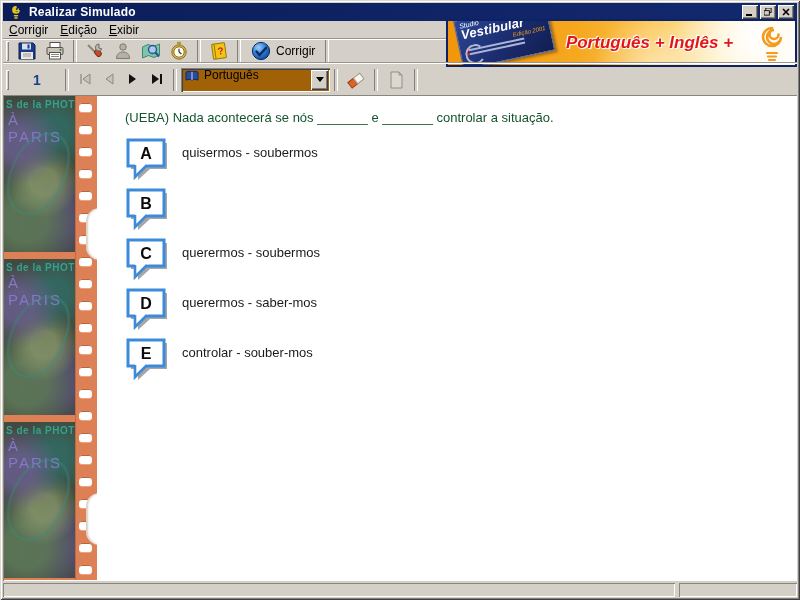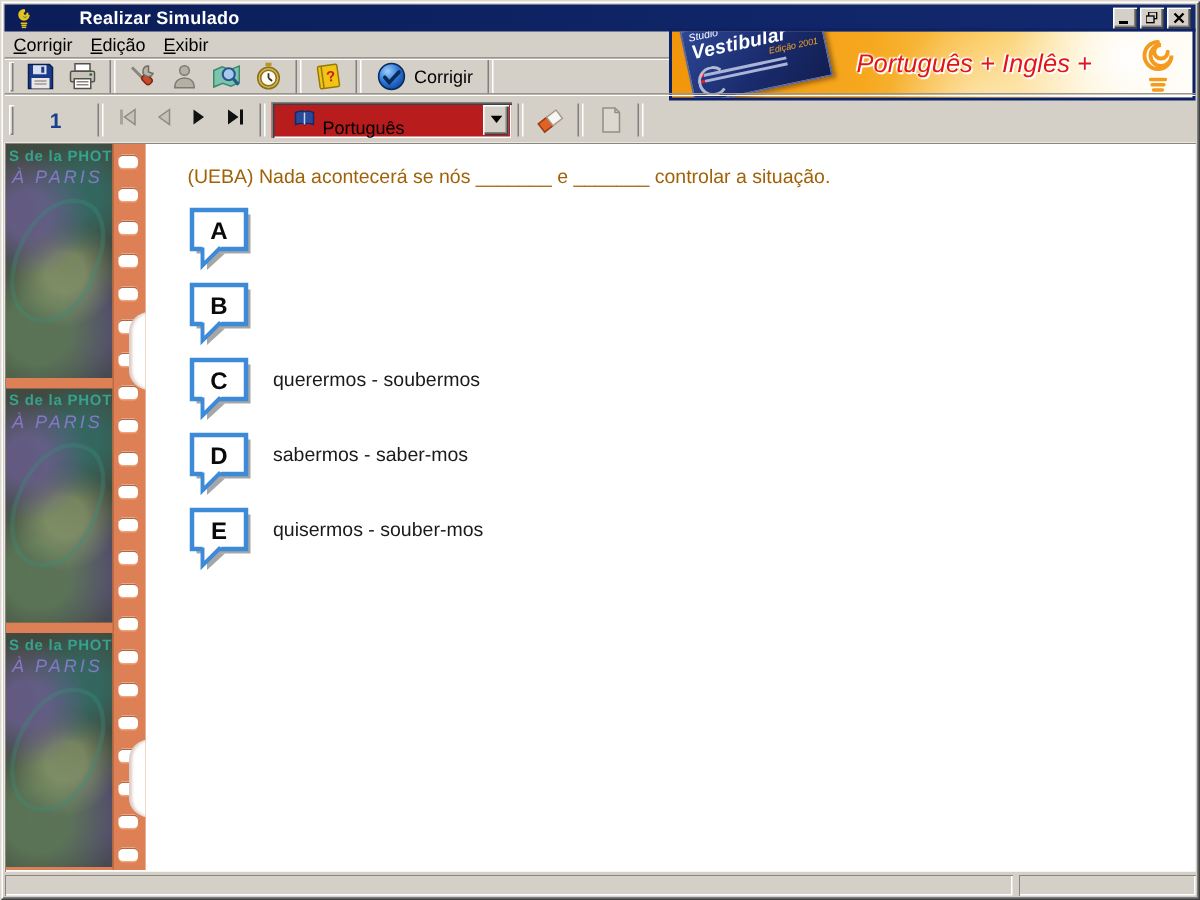--- a/index.html
+++ b/index.html
@@ -5,21 +5,21 @@
   html,body{margin:0;padding:0;}
   body{width:800px;height:600px;position:relative;overflow:hidden;
        font-family:"Liberation Sans",sans-serif;background:#d4d0c8;}
   .window{position:absolute;inset:0;background:#d4d0c8;
       box-shadow:inset 1px 1px 0 #dcd8d0, inset -1px -1px 0 #404040,
                  inset 2px 2px 0 #fff, inset -2px -2px 0 #808080;}
 
   
   .titlebar{position:absolute;top:3px;left:3px;right:3px;height:18px;
       background:linear-gradient(90deg,#0a1d58,#102567 60%,#13296e);
-      display:flex;align-items:center;padding:0 2px;gap:24px;}
+      display:flex;align-items:center;padding:0 2px;}
   .titlebar .app-icon{width:16px;height:16px;margin:0 3px;display:flex;align-items:center;justify-content:center;}
   .title-text{color:#fff;font-weight:bold;font-size:12px;letter-spacing:.2px;margin-left:2px;flex:1;}
   .winbtns{display:flex;gap:2px;margin-right:1px;}
   .winbtn{width:16px;height:14px;background:#d4d0c8;display:flex;align-items:center;justify-content:center;
       box-shadow:inset 1px 1px 0 #fff, inset -1px -1px 0 #404040, inset -2px -2px 0 #808080;}
   
   .menubar{position:absolute;top:21px;left:3px;width:440px;height:17px;display:flex;align-items:center;font-size:12px;}
   .menu-item{display:inline-block;padding:1px 6px;color:#000;}
   .menu-item::first-letter{text-decoration:underline;}
 
@@ -30,23 +30,23 @@
       border-top:1px solid #9a968e;box-shadow:inset 0 1px 0 #fff;}
   .grip{width:3px;height:20px;margin:0 4px 0 3px;background:#d4d0c8;
       box-shadow:inset 1px 1px 0 #fff, inset -1px -1px 0 #808080;}
   .tsep{width:2px;height:22px;margin:0 4px;border-left:1px solid #808080;border-right:1px solid #fff;}
   .tbtn{height:24px;min-width:24px;display:flex;align-items:center;justify-content:center;padding:0 2px;}
   .tbtn svg{display:block;}
   .corrigir{display:flex;align-items:center;gap:5px;font-size:12px;color:#000;padding:0 6px;}
   .qnum{width:48px;text-align:center;font-size:14px;font-weight:bold;color:#1a3f8f;}
   .navbtn{width:24px;height:22px;display:flex;align-items:center;justify-content:center;}
 
-  .dropdown{width:146px;height:24px;background:#b91c1c;display:flex;align-items:flex-end;
+  .dropdown{width:146px;height:24px;background:#a16207;display:flex;align-items:flex-start;
       box-shadow:inset 1px 1px 0 #808080, inset 2px 2px 0 #404040, inset -1px -1px 0 #fff;
-      padding-left:14px;position:relative;}
+      padding-left:3px;position:relative;}
   .dropdown .dd-label{font-size:12px;margin-left:4px;flex:1;}
   .dd-arrow{position:absolute;right:2px;top:2px;bottom:2px;width:17px;background:#d4d0c8;
       display:flex;align-items:center;justify-content:center;
       box-shadow:inset 1px 1px 0 #fff, inset -1px -1px 0 #404040, inset -2px -2px 0 #808080;}
 
   
   .banner{position:absolute;top:19px;left:446px;right:3px;height:44px;
       border:2px solid #0d2166;
       background:
         radial-gradient(circle at 88% 40%, #ffffff 0%, rgba(255,255,255,0) 26%),
@@ -58,21 +58,21 @@
       background:linear-gradient(135deg,#2c4795 0%,#1b2c6e 55%,#121f52 100%);
       border:1px solid #4a66b8;box-shadow:2px 2px 3px rgba(60,30,0,.45);
       color:#fff;padding:2px 4px;box-sizing:border-box;}
   .pb-l1{font-size:7px;font-style:italic;}
   .pb-l2{font-size:13px;font-weight:bold;font-style:italic;letter-spacing:.2px;margin-top:-2px;}
   .pb-l3{font-size:6px;color:#f0a224;text-align:right;font-style:italic;}
   .pb-dot{width:70%;height:2px;margin:2px 0 0 2px;background:linear-gradient(90deg,#d22 0 3px,#a9b4d8 3px 100%);}
   .pb-swirl{position:absolute;left:4px;bottom:2px;width:16px;height:16px;border-radius:50%;
       border:2px solid rgba(255,255,255,.65);border-right-color:transparent;}
   .headline{position:absolute;left:108px;right:52px;top:0;bottom:0;display:flex;align-items:center;justify-content:center;
-      font-size:17px;font-weight:normal;font-style:italic;color:#e31616;white-space:nowrap;
+      font-size:17px;font-weight:bold;font-style:italic;color:#e31616;white-space:nowrap;
       text-shadow:0 0 2px #fff,0 0 2px #fff,1px 1px 0 #fff,-1px -1px 0 #fff;}
   .bulb-logo{position:absolute;right:6px;top:2px;}
 
   
   .content{position:absolute;top:95px;left:3px;right:3px;bottom:19px;background:#fff;
       box-shadow:inset 1px 1px 0 #8a867e, inset -1px -1px 0 #fff;}
   
   .filmstrip{position:absolute;left:1px;top:1px;bottom:1px;width:93px;background:#dd8055;overflow:hidden;}
   .frames-col{position:absolute;left:0;top:0;bottom:0;width:72px;display:flex;flex-direction:column;gap:7px;}
   .frame{height:156px;flex:0 0 156px;position:relative;overflow:hidden;
@@ -80,31 +80,31 @@
         radial-gradient(circle at 20% 30%, rgba(107,95,145,.8) 0 12%, rgba(107,95,145,0) 34%),
         radial-gradient(circle at 70% 22%, rgba(47,110,102,.8) 0 10%, rgba(47,110,102,0) 30%),
         radial-gradient(circle at 55% 55%, rgba(138,154,106,.75) 0 14%, rgba(138,154,106,0) 38%),
         radial-gradient(circle at 30% 80%, rgba(93,119,87,.9) 0 16%, rgba(93,119,87,0) 40%),
         radial-gradient(circle at 80% 78%, rgba(86,74,120,.8) 0 12%, rgba(86,74,120,0) 34%),
         #414a40;}
   .frame::after{content:"";position:absolute;left:8%;top:22%;width:70%;height:52%;
       border:3px solid rgba(60,140,120,.35);border-radius:60% 40% 55% 45%;transform:rotate(18deg);}
   .frame-caption{position:absolute;top:3px;left:2px;right:2px;font-size:10px;font-weight:bold;
       color:#35a28d;letter-spacing:.5px;white-space:nowrap;}
-  .frame-subcaption{position:absolute;top:15px;left:4px;font-size:12px;font-style:italic;color:#8677c8;letter-spacing:2px;}
+  .frame-subcaption{position:absolute;top:15px;left:4px;font-size:15px;color:#8677c8;letter-spacing:2px;}
   .sprocket-band{position:absolute;right:0;top:0;bottom:0;width:21px;background:#dd8055;
       border-left:1px solid #c06a40;}
   .hole{position:absolute;left:3px;width:13px;height:9px;background:#fff;border-radius:3px;
       box-shadow:inset 0 1px 0 #b9663e, 0 1px 0 #f0a379;}
   .notch{position:absolute;right:-3px;width:14px;height:52px;background:#fff;
       border-radius:28px 0 0 28px / 50% 0 0 50%;box-shadow:inset 2px 0 2px rgba(150,110,90,.35);}
 
   
   .question-pane{position:absolute;left:122px;top:15px;right:16px;}
-  .question-text{font-size:13px;color:#a16207;margin-bottom:13px;}
+  .question-text{font-size:13px;color:#14532d;margin-bottom:13px;}
   .option-row{display:flex;align-items:flex-start;height:44px;margin-bottom:6px;}
   .option-text{font-size:13px;color:#1a1a1a;margin-left:11px;margin-top:7px;}
   .bubble{flex:0 0 auto;}
 
   
   .statusbar{position:absolute;left:3px;right:3px;bottom:3px;height:14px;display:flex;gap:4px;}
   .status-panel{box-shadow:inset 1px 1px 0 #8a867e, inset -1px -1px 0 #fff;font-size:11px;padding:1px 4px;color:#000;}
   .status-left{flex:1;}
   .status-right{width:110px;}
 </style>
@@ -384,20 +384,21 @@
     <svg class="bubble" width="46" height="44" viewBox="0 0 46 44">
       <g fill="#a6a6a6">
         <rect x="6" y="5" width="36" height="26"></rect>
         <path d="M13 30 v12 l12 -11 z"></path>
       </g>
       <rect x="3" y="2" width="36" height="26" fill="#fff" stroke="#3d8ad8" stroke-width="3"></rect>
       <path d="M10 25 v14 l13 -13 v-1 z" fill="#fff"></path>
       <path d="M10 27 v12 l12 -12" fill="none" stroke="#3d8ad8" stroke-width="2.6"></path>
       <text x="21" y="21" text-anchor="middle" font-size="16" font-weight="bold" fill="#0a0a0a" font-family="Liberation Sans, sans-serif">A</text>
     </svg>
+    <span class="option-text">quisermos - soubermos</span>
   </div>
 
   <div class="option-row">
     <svg class="bubble" width="46" height="44" viewBox="0 0 46 44">
       <g fill="#a6a6a6">
         <rect x="6" y="5" width="36" height="26"></rect>
         <path d="M13 30 v12 l12 -11 z"></path>
       </g>
       <rect x="3" y="2" width="36" height="26" fill="#fff" stroke="#3d8ad8" stroke-width="3"></rect>
       <path d="M10 25 v14 l13 -13 v-1 z" fill="#fff"></path>
@@ -424,35 +425,35 @@
     <svg class="bubble" width="46" height="44" viewBox="0 0 46 44">
       <g fill="#a6a6a6">
         <rect x="6" y="5" width="36" height="26"></rect>
         <path d="M13 30 v12 l12 -11 z"></path>
       </g>
       <rect x="3" y="2" width="36" height="26" fill="#fff" stroke="#3d8ad8" stroke-width="3"></rect>
       <path d="M10 25 v14 l13 -13 v-1 z" fill="#fff"></path>
       <path d="M10 27 v12 l12 -12" fill="none" stroke="#3d8ad8" stroke-width="2.6"></path>
       <text x="21" y="21" text-anchor="middle" font-size="16" font-weight="bold" fill="#0a0a0a" font-family="Liberation Sans, sans-serif">D</text>
     </svg>
-    <span class="option-text">sabermos - saber-mos</span>
+    <span class="option-text">querermos - saber-mos</span>
   </div>
 
   <div class="option-row">
     <svg class="bubble" width="46" height="44" viewBox="0 0 46 44">
       <g fill="#a6a6a6">
         <rect x="6" y="5" width="36" height="26"></rect>
         <path d="M13 30 v12 l12 -11 z"></path>
       </g>
       <rect x="3" y="2" width="36" height="26" fill="#fff" stroke="#3d8ad8" stroke-width="3"></rect>
       <path d="M10 25 v14 l13 -13 v-1 z" fill="#fff"></path>
       <path d="M10 27 v12 l12 -12" fill="none" stroke="#3d8ad8" stroke-width="2.6"></path>
       <text x="21" y="21" text-anchor="middle" font-size="16" font-weight="bold" fill="#0a0a0a" font-family="Liberation Sans, sans-serif">E</text>
     </svg>
-    <span class="option-text">quisermos - souber-mos</span>
+    <span class="option-text">controlar - souber-mos</span>
   </div>
 </div>
     </div>
   </div>
 
   <div class="statusbar">
     <div class="status-panel status-left"></div>
     <div class="status-panel status-right"></div>
   </div>
 

